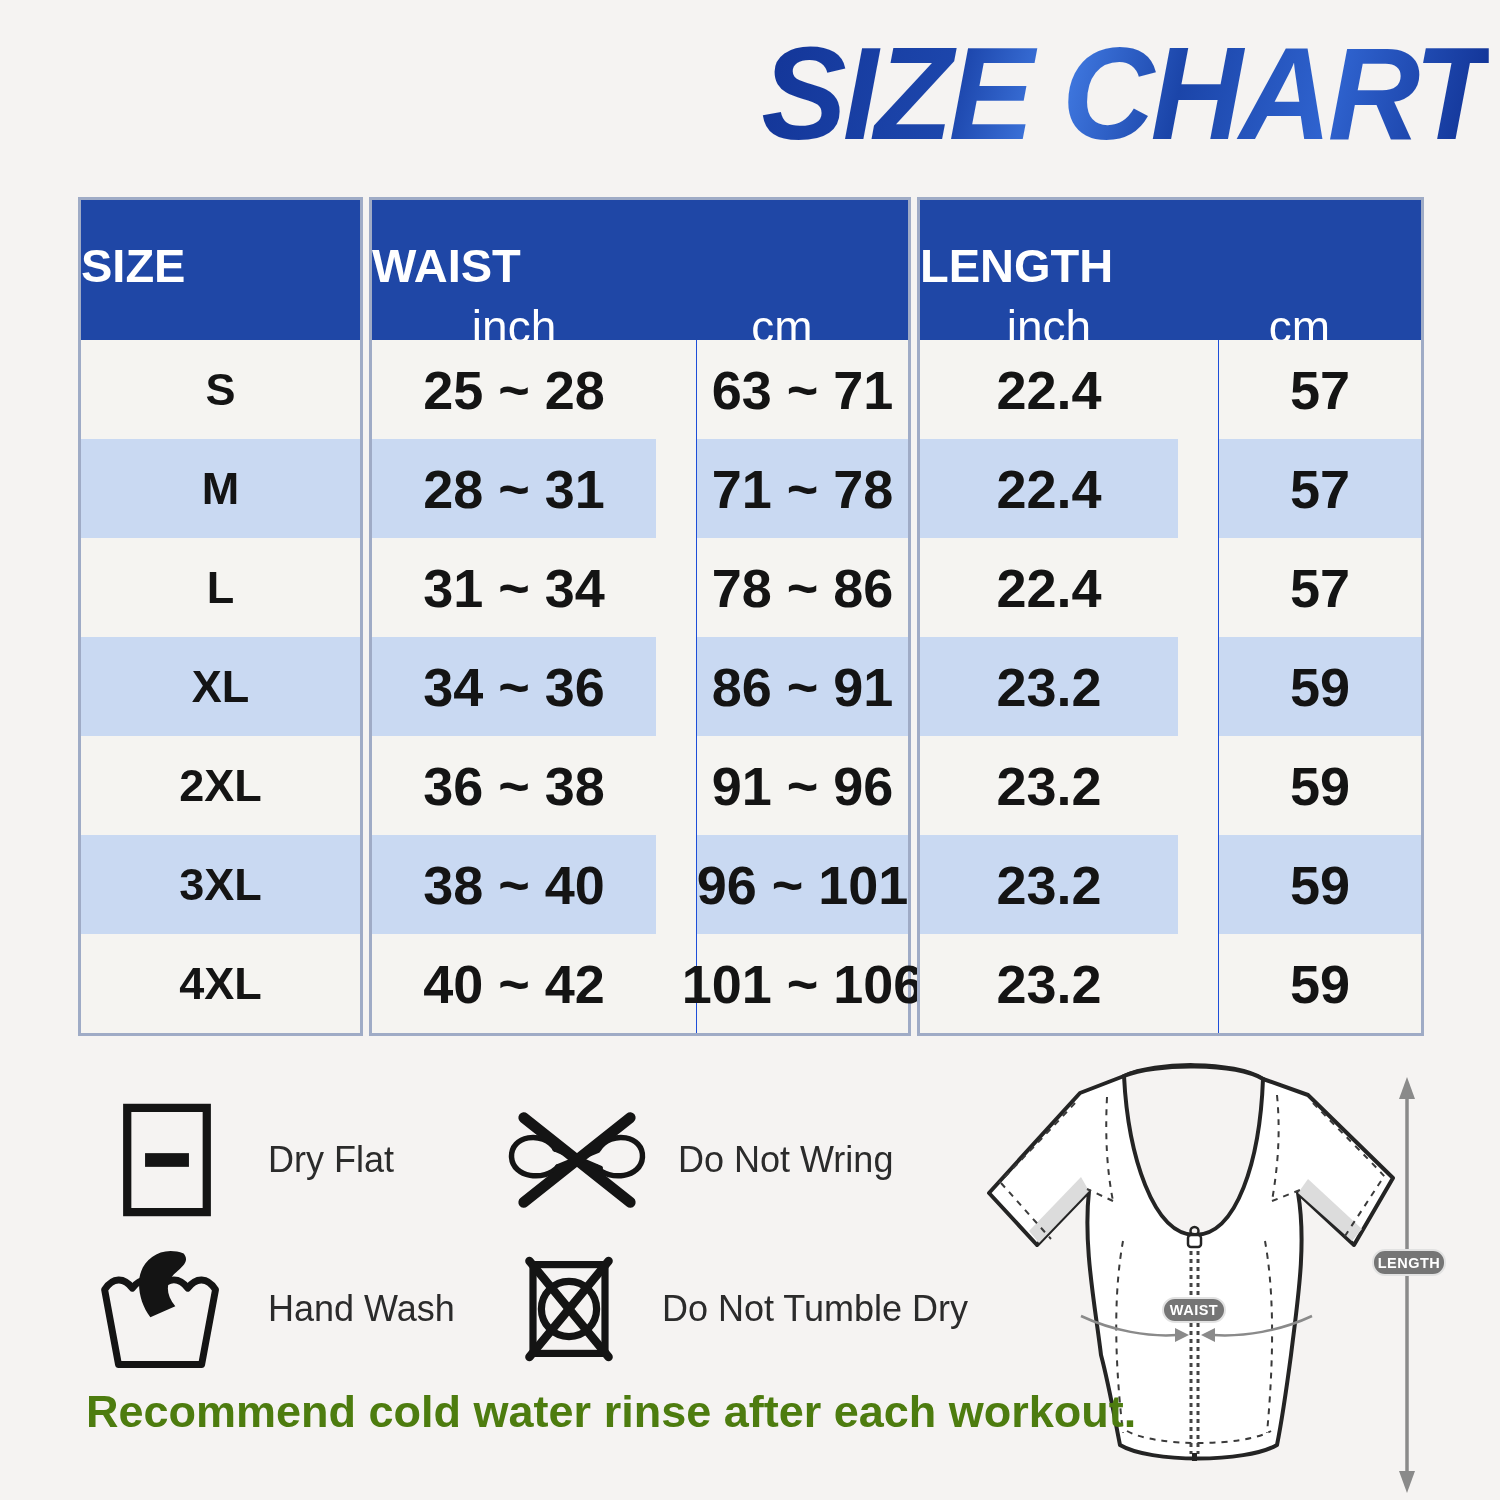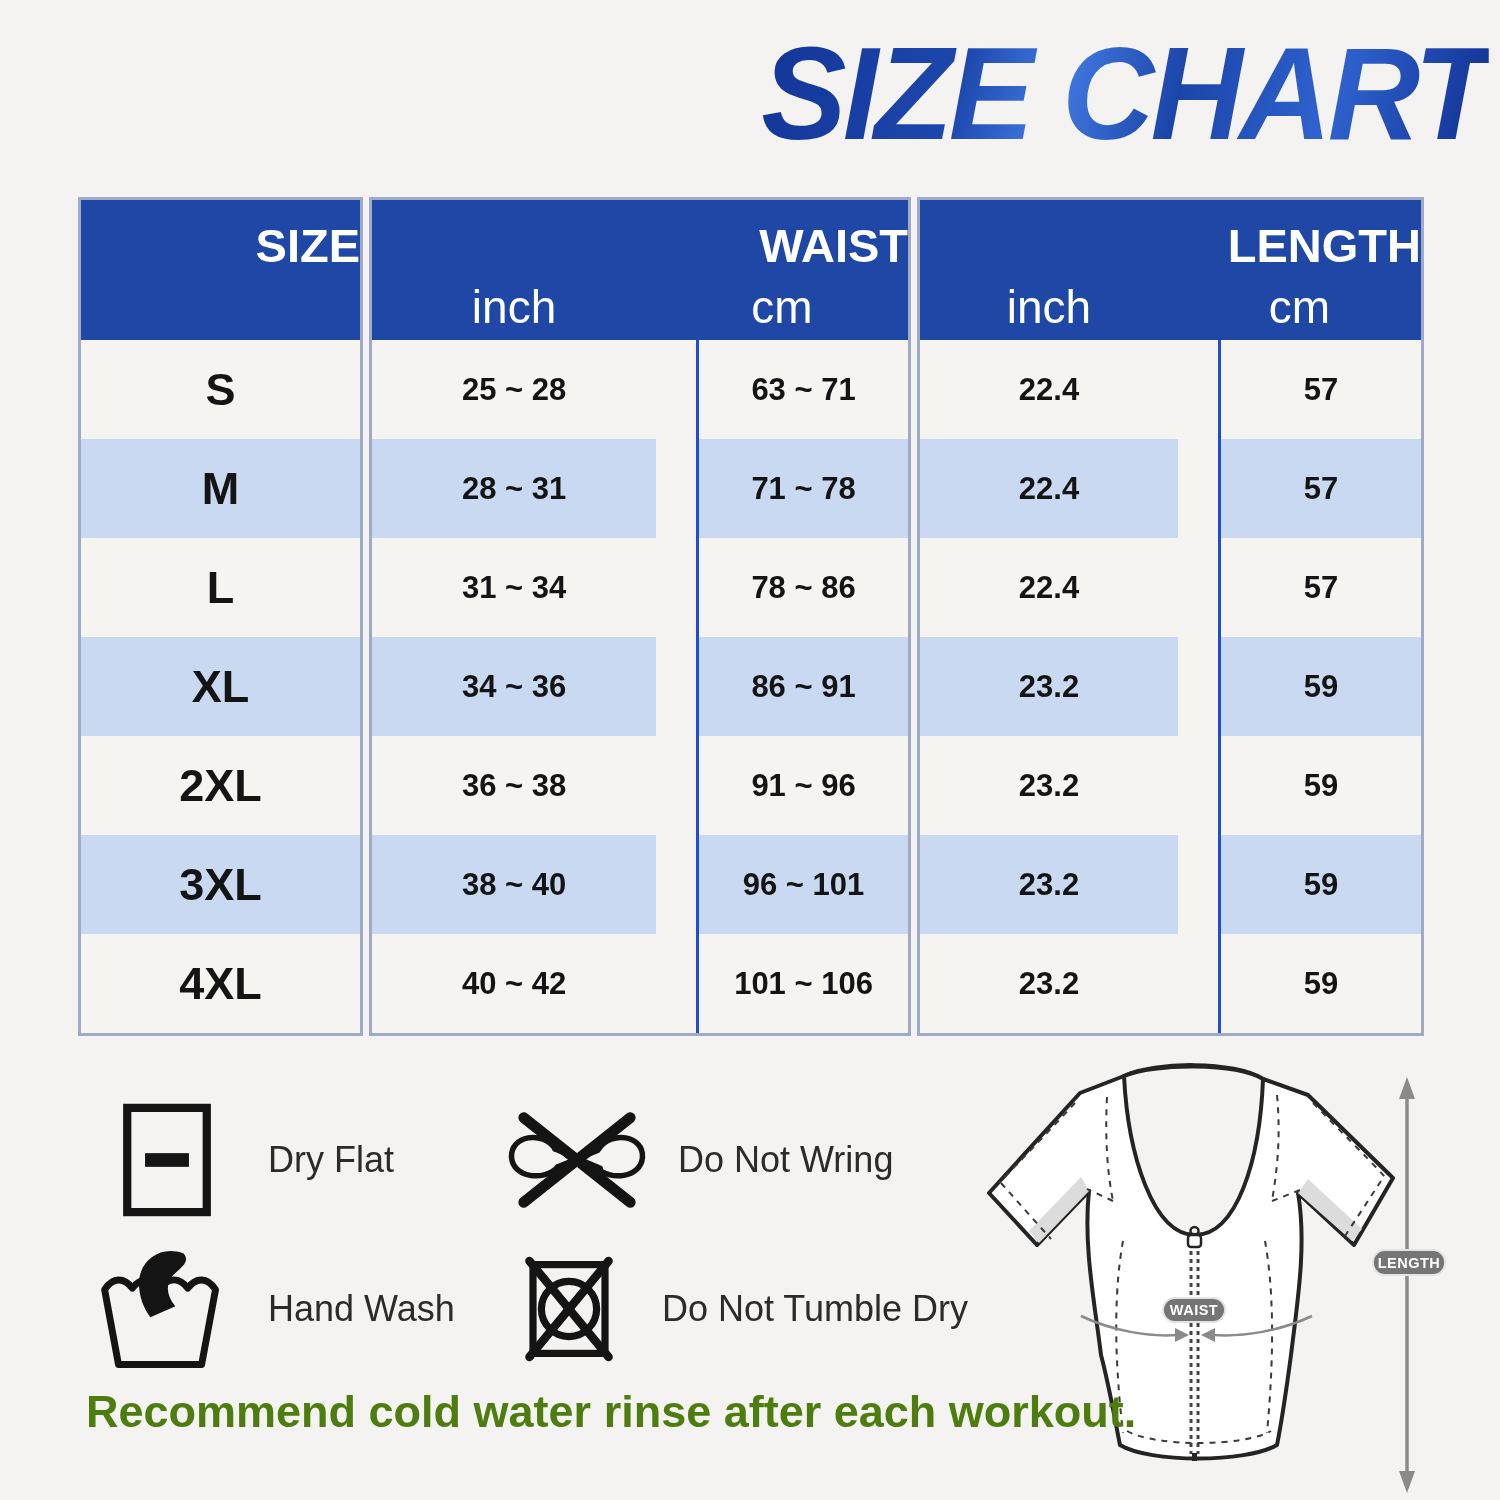--- a/index.html
+++ b/index.html
@@ -34,42 +34,42 @@
 
   
   .size-table { position:absolute; left:78px; top:197px; display:flex; gap:6px; }
   .sec { border:3px solid #9fabc6; background:#f5f4f1; }
   .sec-size { width:285px; }
   .sec-waist { width:542px; }
   .sec-length { width:507px; }
 
   .hdr {
     height:140px; background:#1f47a6; color:#ffffff;
-    display:flex; flex-direction:column; align-items:flex-end;
-    padding-top:21px;
+    display:flex; flex-direction:column; align-items:flex-start;
+    padding-top:41px;
   }
   .hdr-label { font-size:47px; font-weight:700; letter-spacing:0; line-height:1.05; }
   .hdr-units { display:grid; width:100%; margin-top:10px; font-size:46px; font-weight:400; }
   .hdr-units span { text-align:center; }
   .u-waist  { grid-template-columns:53% 47%; }
   .u-length { grid-template-columns:51.5% 48.5%; }
 
   .body-col { display:grid; grid-auto-rows:99px; }
   .body-1 { grid-template-columns:100%; }
   .body-waist  { grid-template-columns:53% 47%; }
   .body-length { grid-template-columns:51.5% 48.5%;text-align:center; }
 
   .cell {
     display:flex; align-items:center; justify-content:center;
-    font-size:31px; font-weight:700; color:#141414;
+    font-size:54px; font-weight:700; color:#141414;
     background:#f5f4f1;
     white-space:nowrap;
   }
   .cell-size { font-size:45px; }
-  .cm-cell { border-left:3px solid #1d4ed8;margin-left:40px; }
+  .cm-cell { border-left:1px solid #1d4ed8;margin-left:40px; }
 
   
   .body-1 > .cell:nth-child(even) { background:#c9d9f2; }
   .body-2 > .cell:nth-child(4n+3),
   .body-2 > .cell:nth-child(4n+4) { background:#c9d9f2; }
 
   
   .care { position:absolute; left:88px; top:1096px; display:grid;
           grid-template-columns:410px 470px; row-gap:21px; }
   .care-item { display:flex; align-items:center; min-height:128px; }

